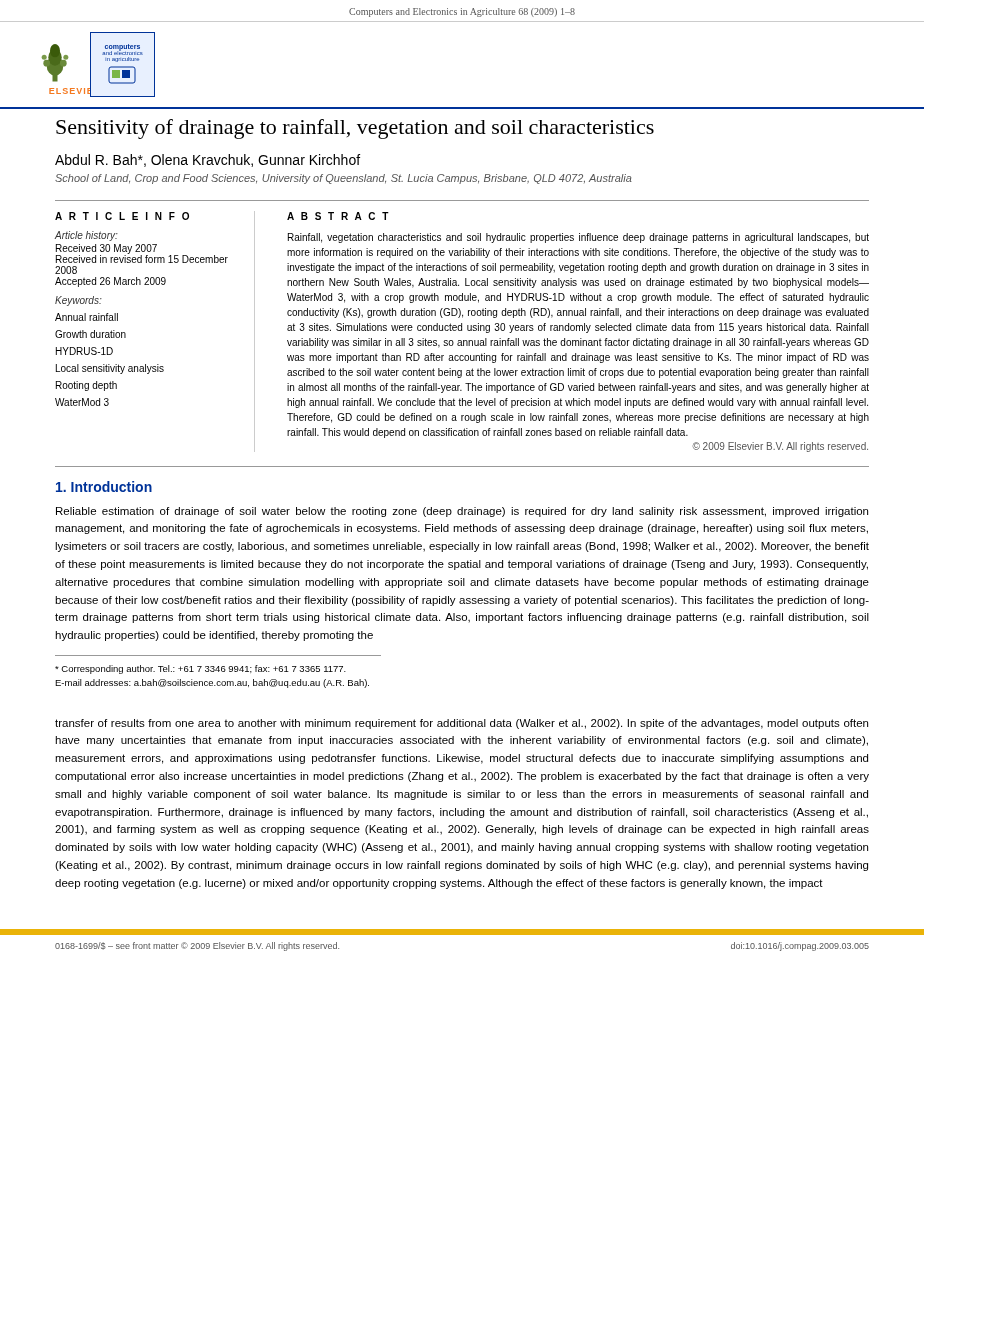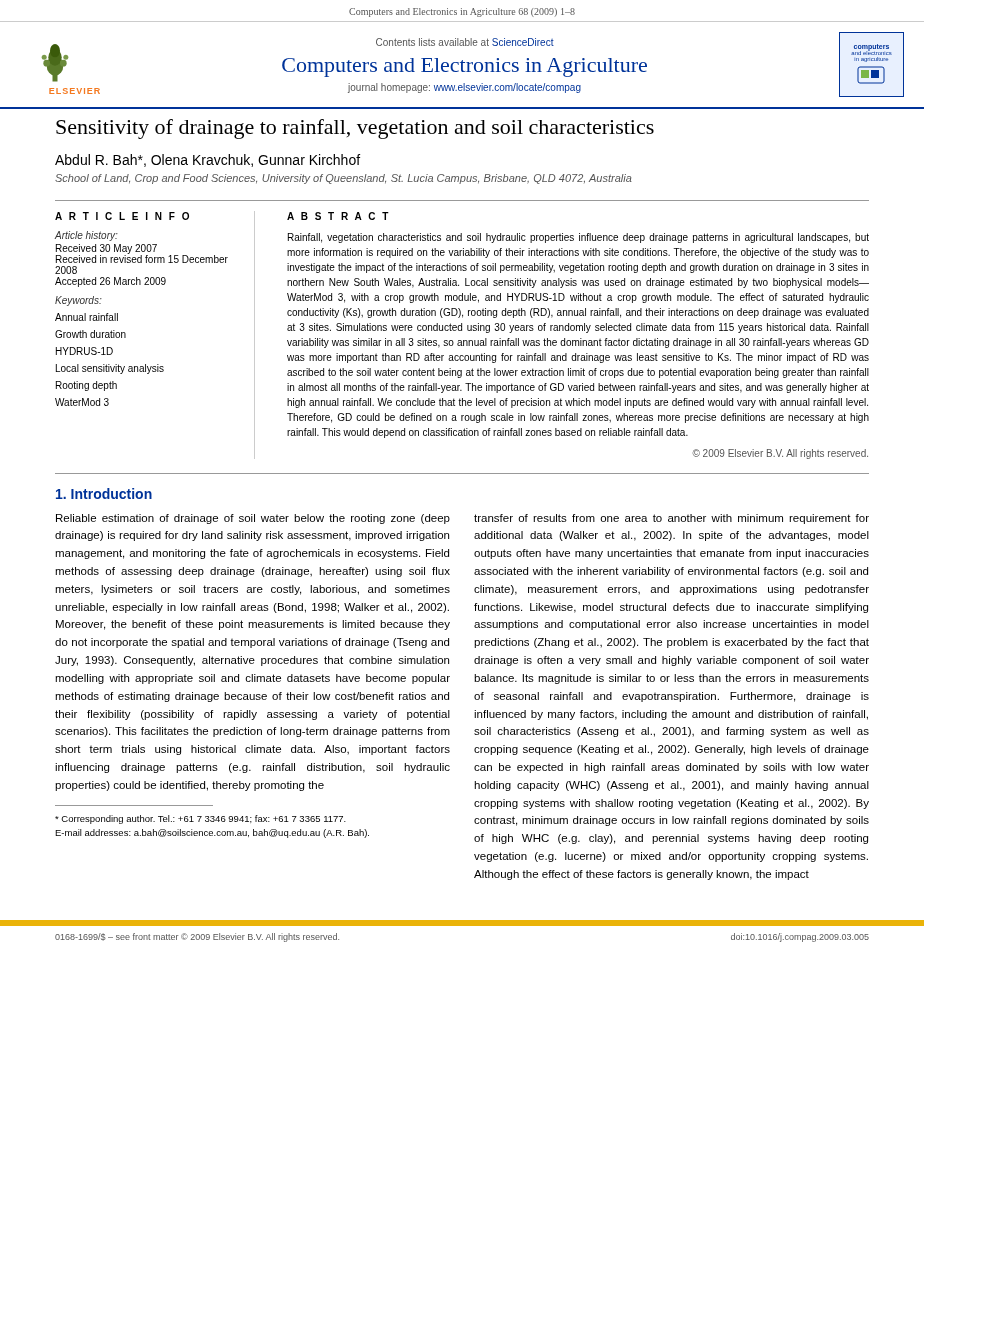--- a/index.html
+++ b/index.html
@@ -214,21 +214,21 @@
       line-height: 1.5;
       color: #000;
       text-align: justify;
       font-family: Arial, sans-serif;
     }
 
     .copyright-line {
       text-align: right;
       font-size: 10px;
       color: #555;
-      margin-top: 8px;
+      margin-top: 1px;
       font-family: Arial, sans-serif;
     }
 
     .divider {
       border: none;
       border-top: 1px solid #999;
       margin: 12px 0;
     }
 
     
@@ -240,20 +240,21 @@
       font-size: 14px;
       font-family: Arial, sans-serif;
       font-weight: bold;
       color: #003399;
       margin-bottom: 8px;
     }
 
     .two-col-body {
       display: flex;
       gap: 24px;
+      flex-direction: column;
     }
 
     .body-col {
       flex: 1;
     }
 
     .body-text {
       font-size: 11.5px;
       line-height: 1.55;
       color: #000;
@@ -316,31 +317,20 @@
 
           <circle cx="15" cy="35" r="4" fill="#6a8a3a"></circle>
           <circle cx="35" cy="35" r="4" fill="#6a8a3a"></circle>
           <circle cx="12" cy="28" r="3" fill="#7a9a4a"></circle>
           <circle cx="38" cy="28" r="3" fill="#7a9a4a"></circle>
         </svg>
         <div class="elsevier-text">ELSEVIER</div>
       </div>
     </div>
 
-    <div class="journal-center">
-      <div class="sciencedirect-line">
-        <span>Contents lists available at</span>
-        <span class="sciencedirect-link">ScienceDirect</span>
-      </div>
-      <div class="journal-title">Computers and Electronics in Agriculture</div>
-      <div class="journal-homepage">
-        <span>journal homepage:</span>
-        <span class="journal-homepage-link">www.elsevier.com/locate/compag</span>
-      </div>
-    </div>
 
     <div class="journal-thumb">
       <div class="journal-thumb-inner">
         <div style="font-weight:bold;font-size:7px;color:#003399;">computers</div>
         <div style="font-size:6px;color:#003399;">and electronics</div>
         <div style="font-size:6px;color:#003399;">in agriculture</div>
         <div style="margin-top:3px;">
           <svg width="30" height="20" viewBox="0 0 30 20">
             <rect x="2" y="2" width="26" height="16" rx="2" fill="none" stroke="#003399" stroke-width="1"></rect>
             <rect x="5" y="5" width="8" height="8" fill="#7ab648"></rect>

